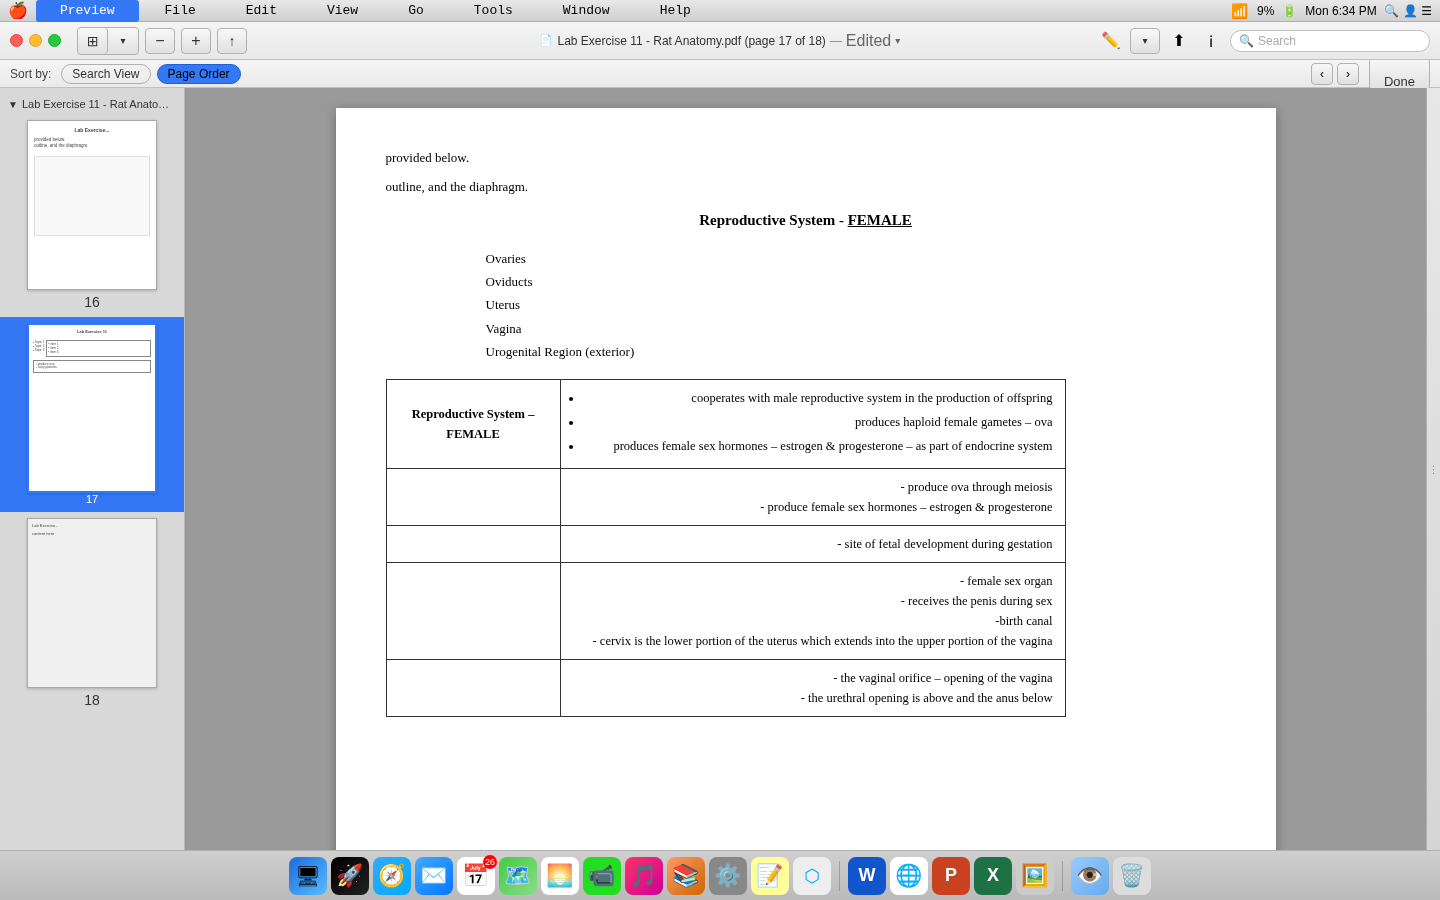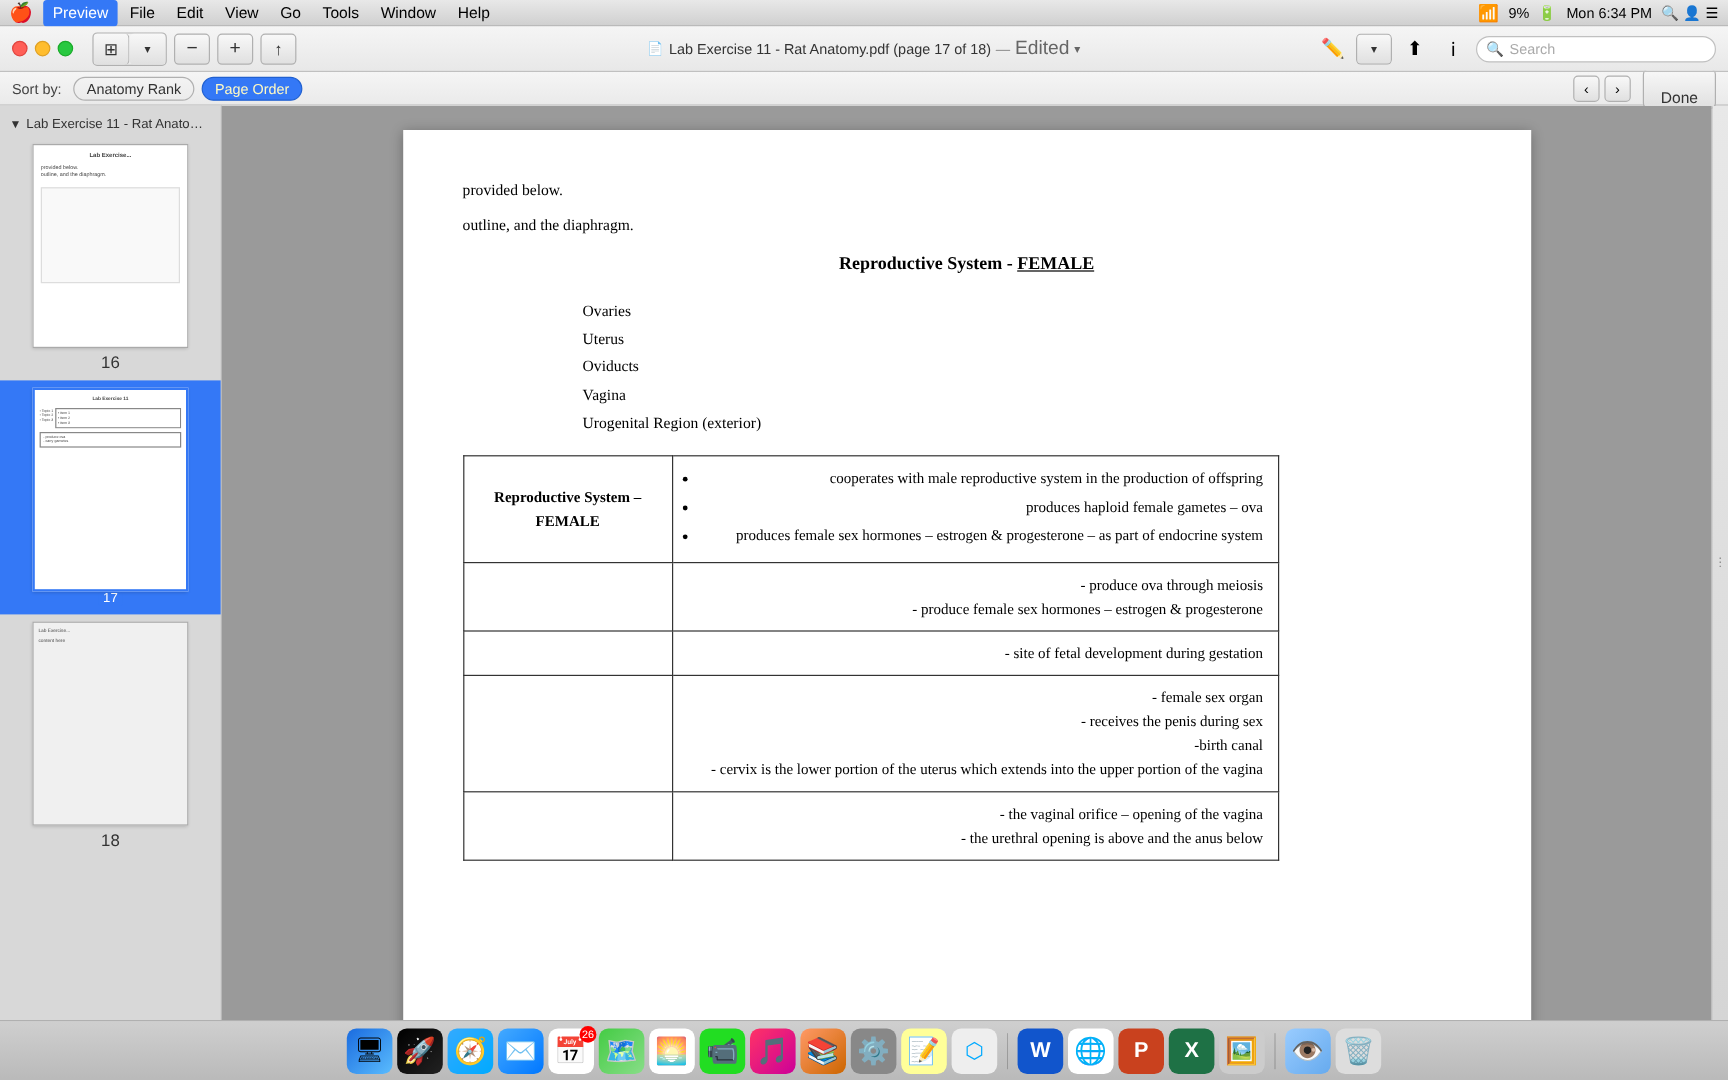--- a/index.html
+++ b/index.html
@@ -10,21 +10,21 @@
       height: 22px;
       background: linear-gradient(to bottom, #e8e8e8, #d0d0d0);
       display: flex;
       align-items: center;
       padding: 0 8px;
       font-size: 13px;
       border-bottom: 1px solid #b0b0b0;
       gap: 2px;
     }
     .menu-apple { font-size: 16px; margin-right: 6px; }
-    .menu-item { padding: 0 8px; height: 22px; display: flex; align-items: center; cursor: pointer; border-radius: 3px; }
+    .menu-item { padding: 0 24px; height: 22px; display: flex; align-items: center; cursor: pointer; border-radius: 3px; font-family: Liberation Mono, monospace; }
     .menu-item.active { background: #3478f6; color: white; }
     .menubar-right { margin-left: auto; display: flex; align-items: center; gap: 8px; font-size: 12px; }
     .wifi-icon { font-size: 14px; }
 
     
     #toolbar {
       height: 38px;
       background: linear-gradient(to bottom, #f5f5f5, #e8e8e8);
       border-bottom: 1px solid #c0c0c0;
       display: flex;
@@ -85,21 +85,21 @@
     }
     .sort-label { font-size: 12px; color: #444; margin-right: 4px; }
     .sort-btn {
       height: 20px; padding: 0 10px;
       border-radius: 10px;
       border: 1px solid #b0b0b0;
       font-size: 12px; cursor: pointer;
       background: transparent; color: #333;
     }
     .sort-btn.active {
-      background: #3478f6; color: #fef9c3; border-color: #2060d0;
+      background: #3478f6; color: #000000; border-color: #2060d0;
     }
     .sort-nav { margin-left: auto; display: flex; gap: 4px; align-items: center; }
     .nav-btn {
       width: 22px; height: 22px;
       background: linear-gradient(to bottom, #f8f8f8, #e0e0e0);
       border: 1px solid #b0b0b0;
       border-radius: 4px;
       display: flex; align-items: center; justify-content: center;
       cursor: pointer; font-size: 12px;
     }
@@ -270,21 +270,21 @@
     <div class="toolbar-icon-btn">ℹ</div>
     <div class="search-box">
       <span>🔍</span>
       <span style="color:#aaa; font-size:12px;">Search</span>
     </div>
   </div>
 </div>
 
 <div id="sortbar">
   <span class="sort-label">Sort by:</span>
-  <button class="sort-btn">Anatomy Rank</button>
+  <button class="sort-btn">Search View</button>
   <button class="sort-btn active">Page Order</button>
   <div class="sort-nav">
     <div class="nav-btn">‹</div>
     <div class="nav-btn">›</div>
     <button class="done-btn">Done</button>
   </div>
 </div>
 
 <div id="main">
 
@@ -351,22 +351,22 @@
 
         <p><span>provided below.</span></p>
         <p><span>outline, and the diaphragm.</span></p>
 
         <div class="section-title">
           <span>Reproductive System - </span><span class="underline">FEMALE</span>
         </div>
 
         <div class="repro-list">
           <div>Ovaries</div>
+          <div>Oviducts</div>
           <div>Uterus</div>
-          <div>Oviducts</div>
           <div>Vagina</div>
           <div>Urogenital Region (exterior)</div>
         </div>
 
         <table class="anatomy-table">
           <tbody>
               <tr>
             <td class="col-system" rowspan="1" style="font-weight:bold; text-align:center; vertical-align:middle;">
               <span>Reproductive System – FEMALE</span>
             </td>

